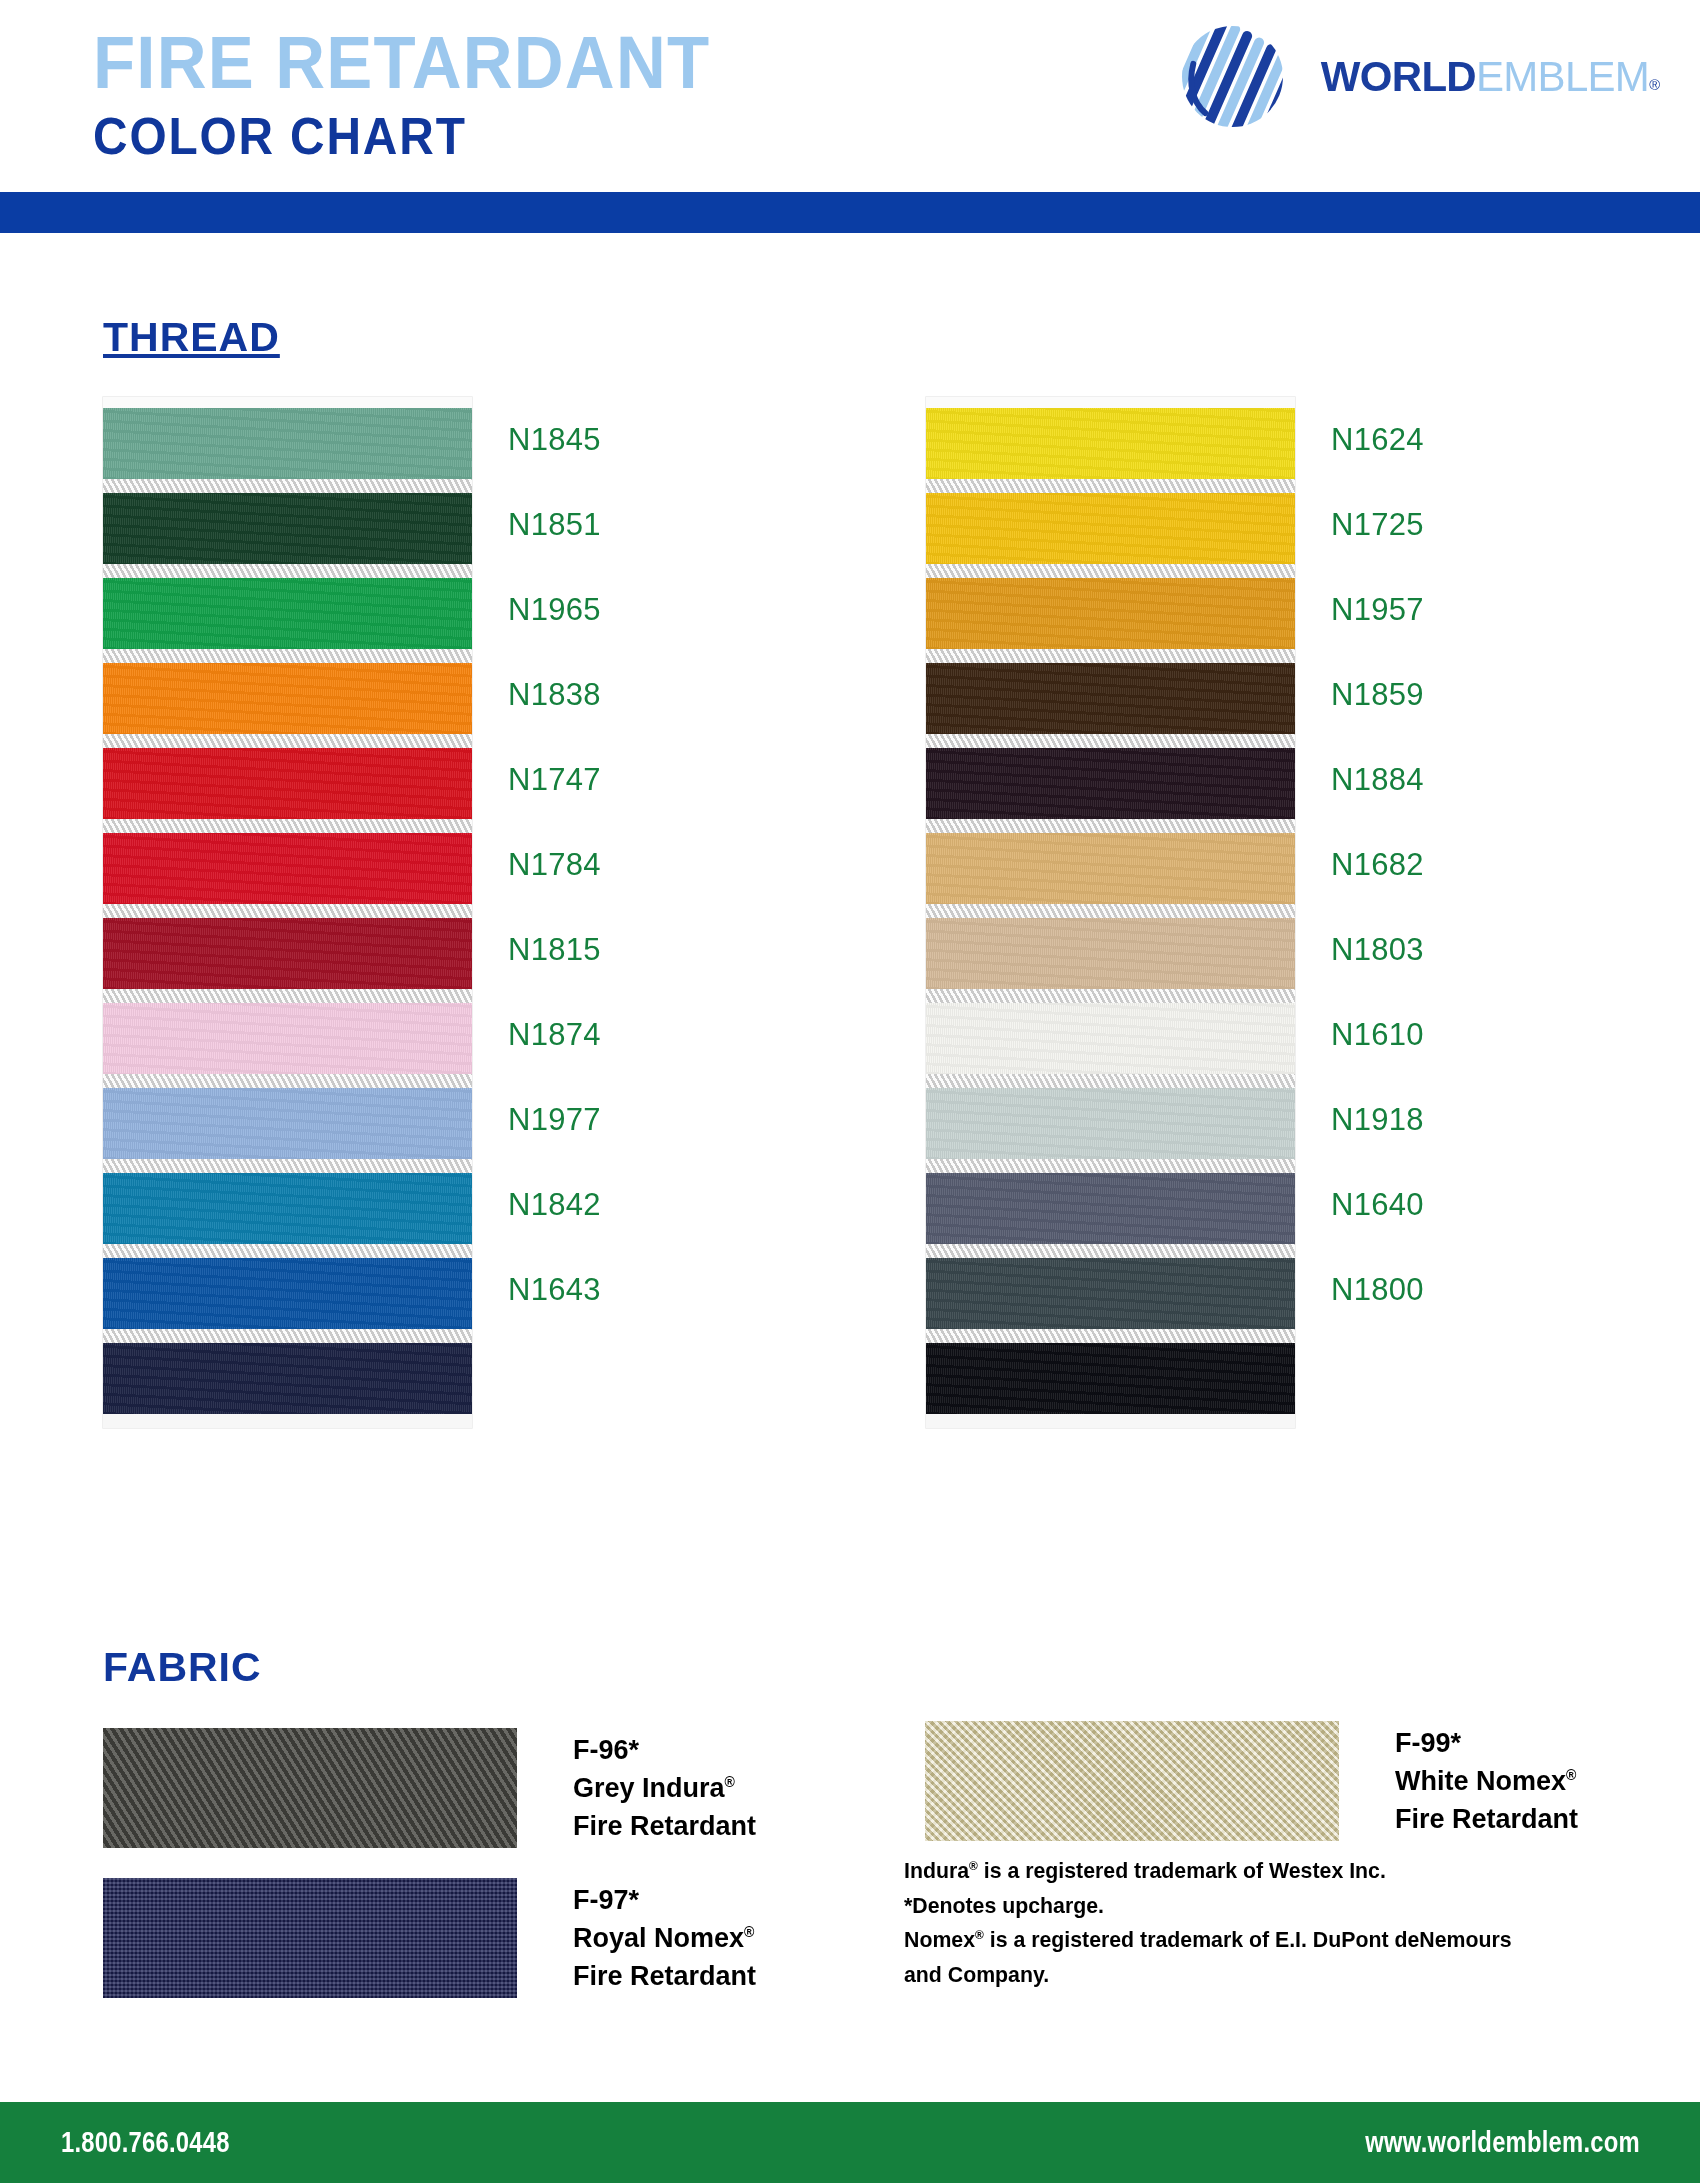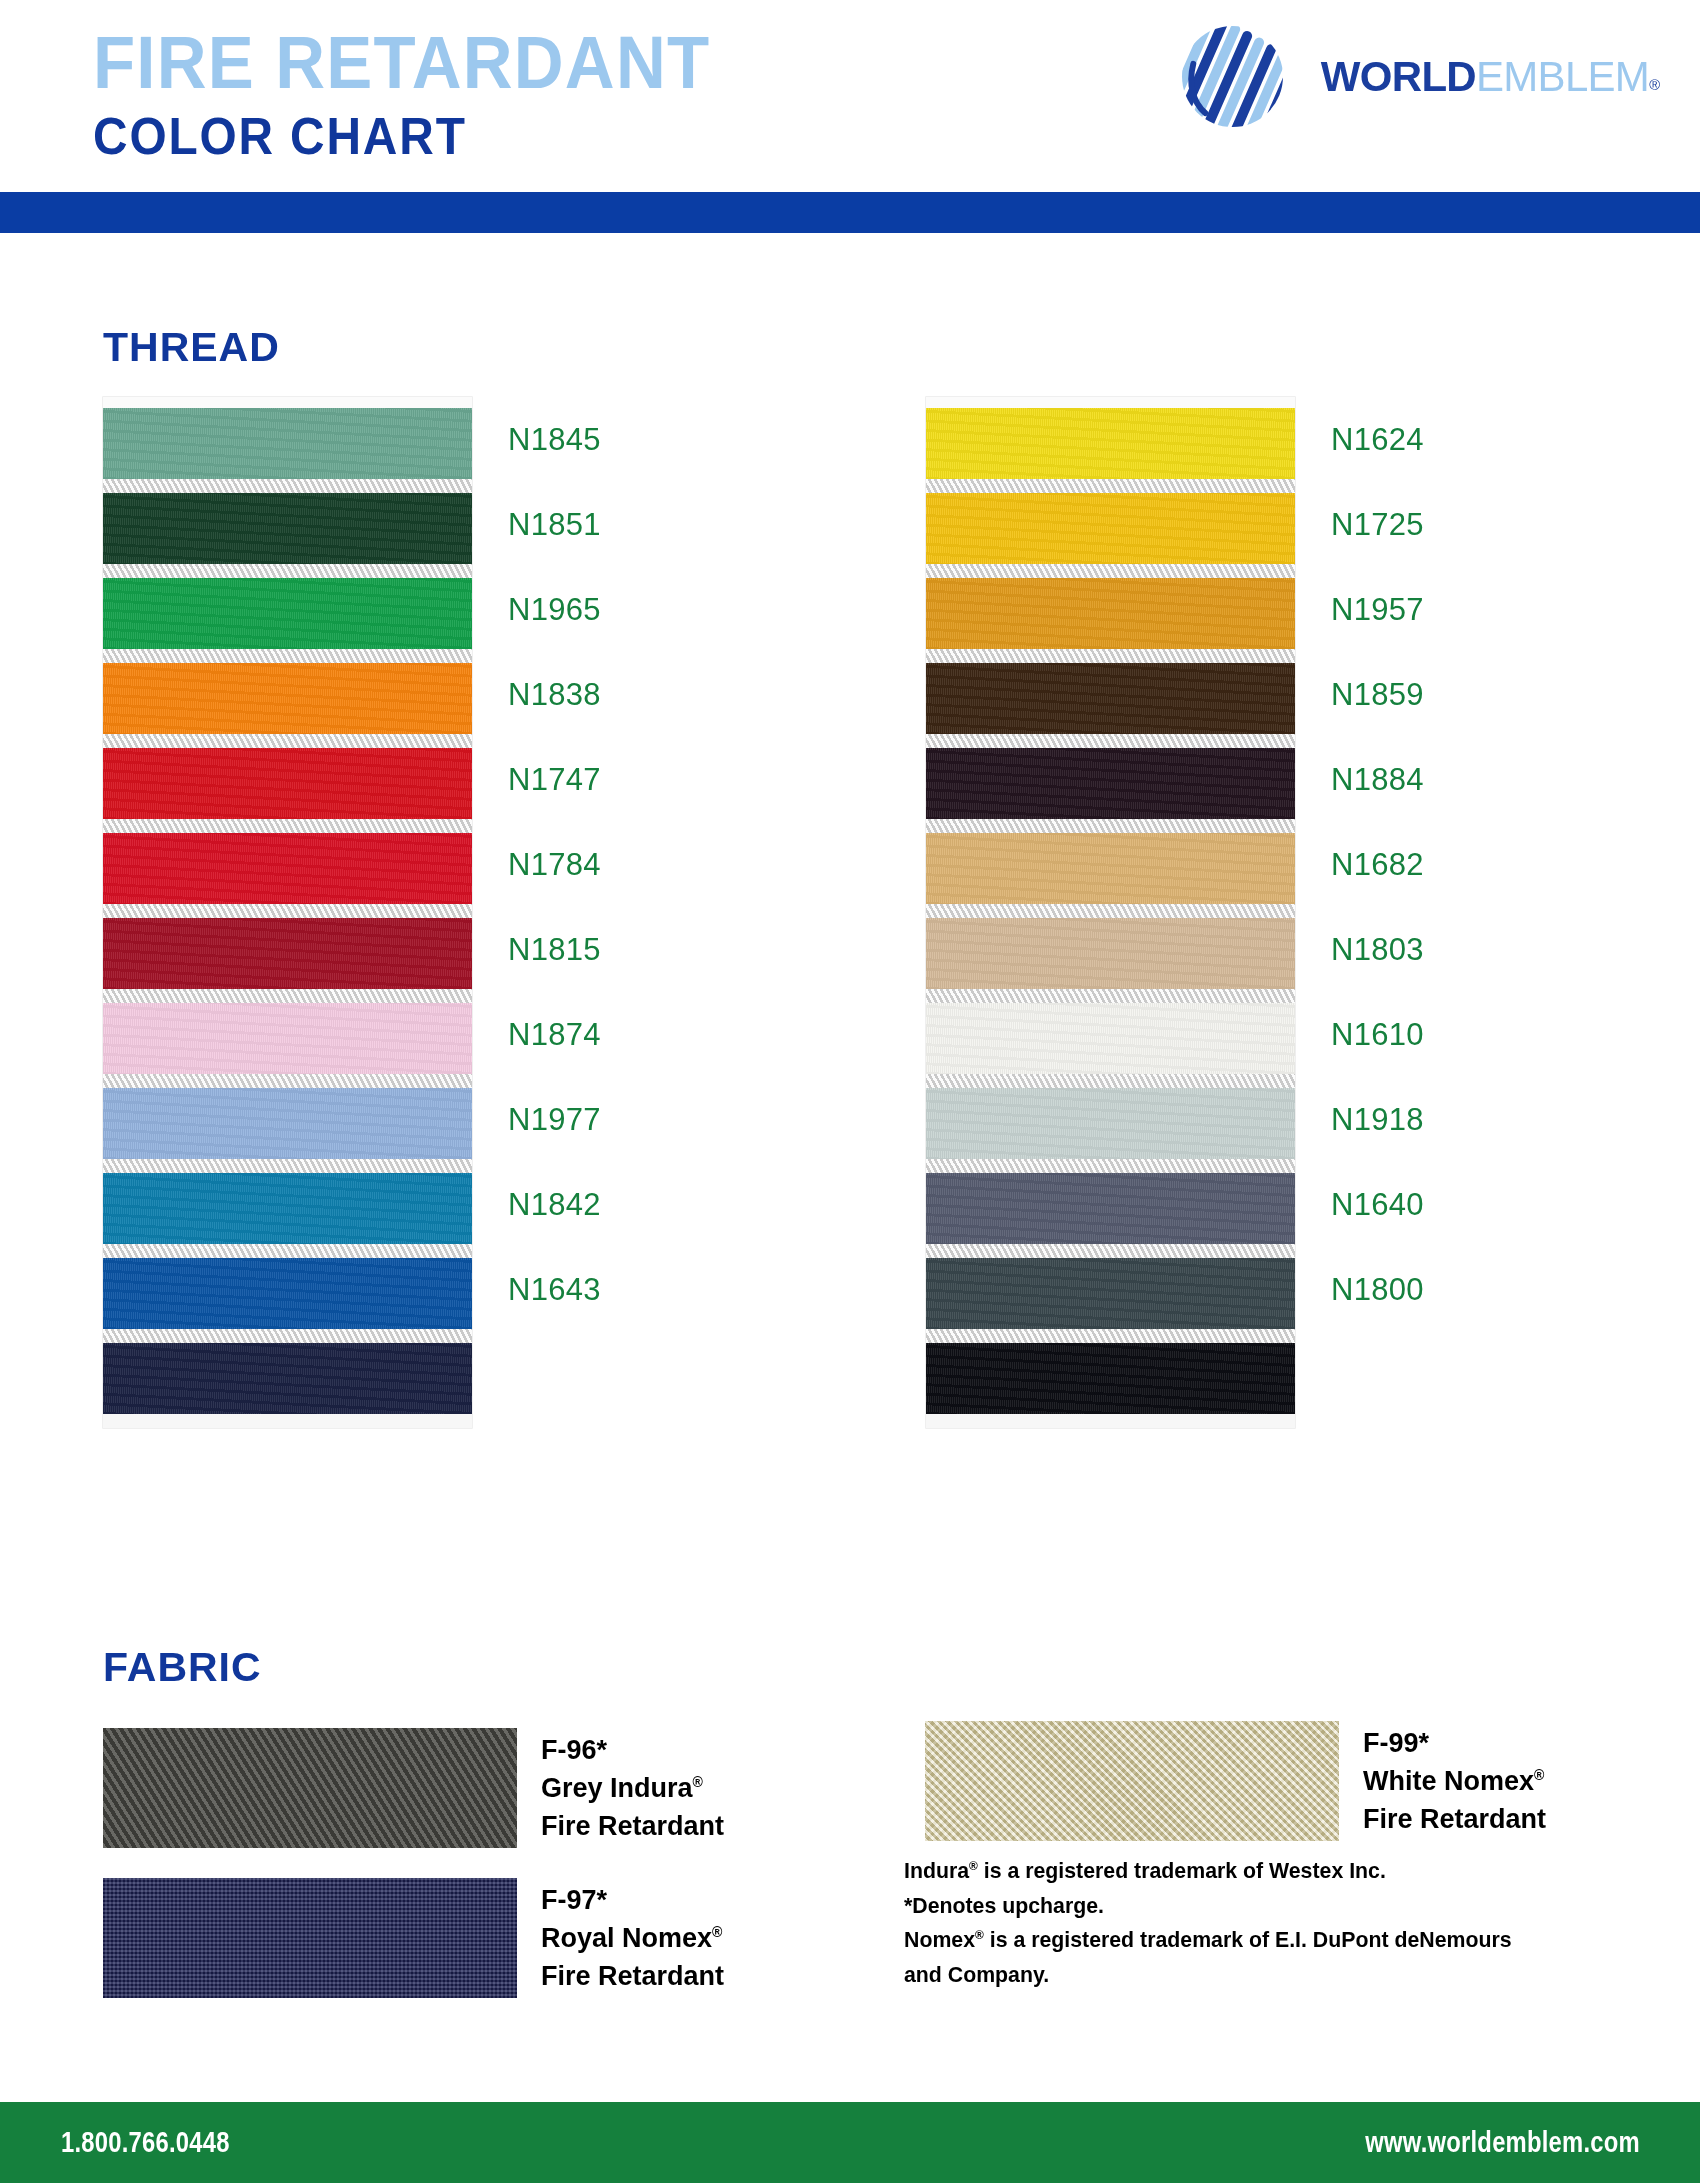--- a/index.html
+++ b/index.html
@@ -53,21 +53,21 @@
     background:#0A3DA4;
   }
 
   
   .sec-head{
     position:absolute;
     font-size:41px; font-weight:700; color:#10379B;
     letter-spacing:1px;
     font-family:"Liberation Sans", sans-serif;
   }
-  #thread-head{ left:103px; top:324px; }
+  #thread-head{ left:103px; top:314px;text-decoration:underline; }
   #fabric-head{ left:103px; top:1644px; }
 
   
   .thread-col{ position:absolute; top:397px; width:369px; }
   #thread-col-left{ left:103px; }
   #thread-col-right{ left:926px; }
 
   .swatch-strip{
     position:relative; width:369px;
     background:#ffffff;
@@ -143,21 +143,21 @@
       repeating-linear-gradient(90deg, rgba(0,0,0,0.12) 0 2px, rgba(255,255,255,0.12) 2px 4px);
   }
   .fabric-swatch.basket::after{
     content:""; position:absolute; inset:0;
     background:
       repeating-linear-gradient(45deg, rgba(255,255,255,0.55) 0 2.7px, rgba(150,140,95,0.40) 2.7px 6px),
       repeating-linear-gradient(-45deg, rgba(255,255,255,0.35) 0 2.7px, rgba(150,140,95,0.28) 2.7px 6px);
   }
 
   .fabric-text{
-    margin-left:24px;
+    margin-left:56px;
     font-size:27px; line-height:1.42; font-weight:700; color:#000000;
     font-family:"Liberation Sans", sans-serif;
     white-space:nowrap;
   }
   .fabric-text sup{ font-size:0.52em; vertical-align:super; font-weight:700; }
 
   .disclaimer{
     position:absolute; left:904px; top:1854px;
     font-size:21.3px; line-height:1.62; font-weight:700; color:#000000;
     font-family:"Liberation Sans", sans-serif;

